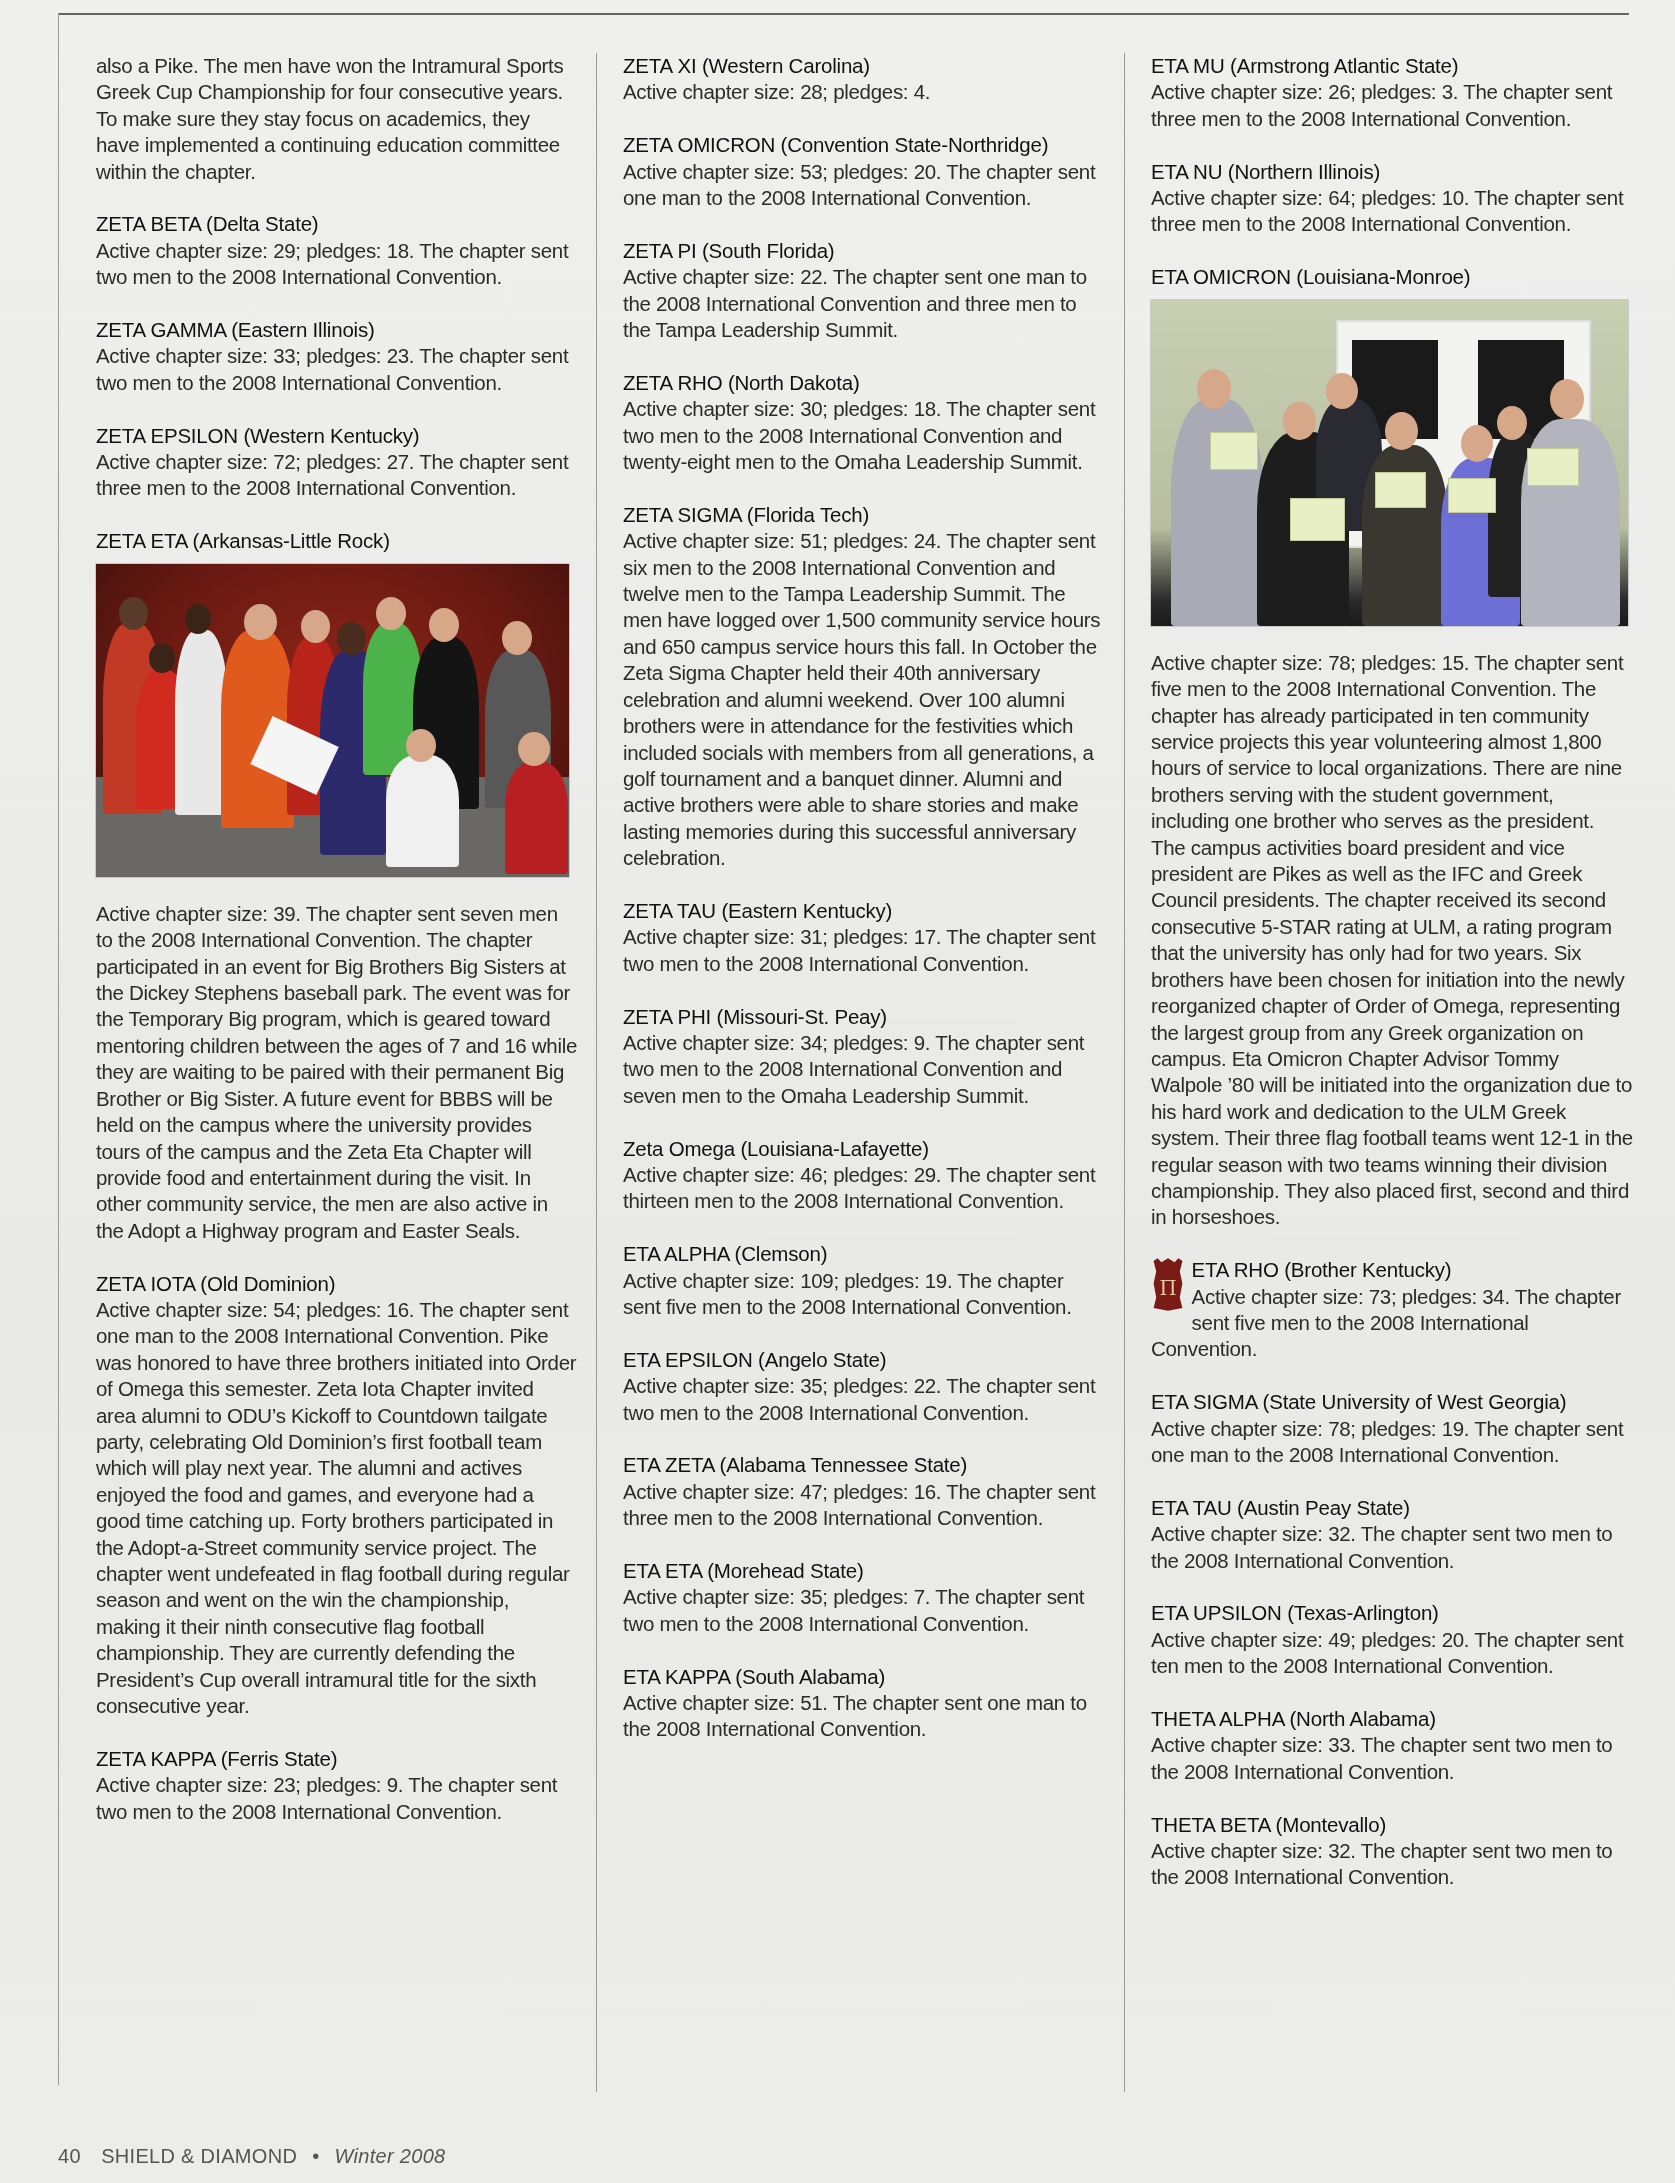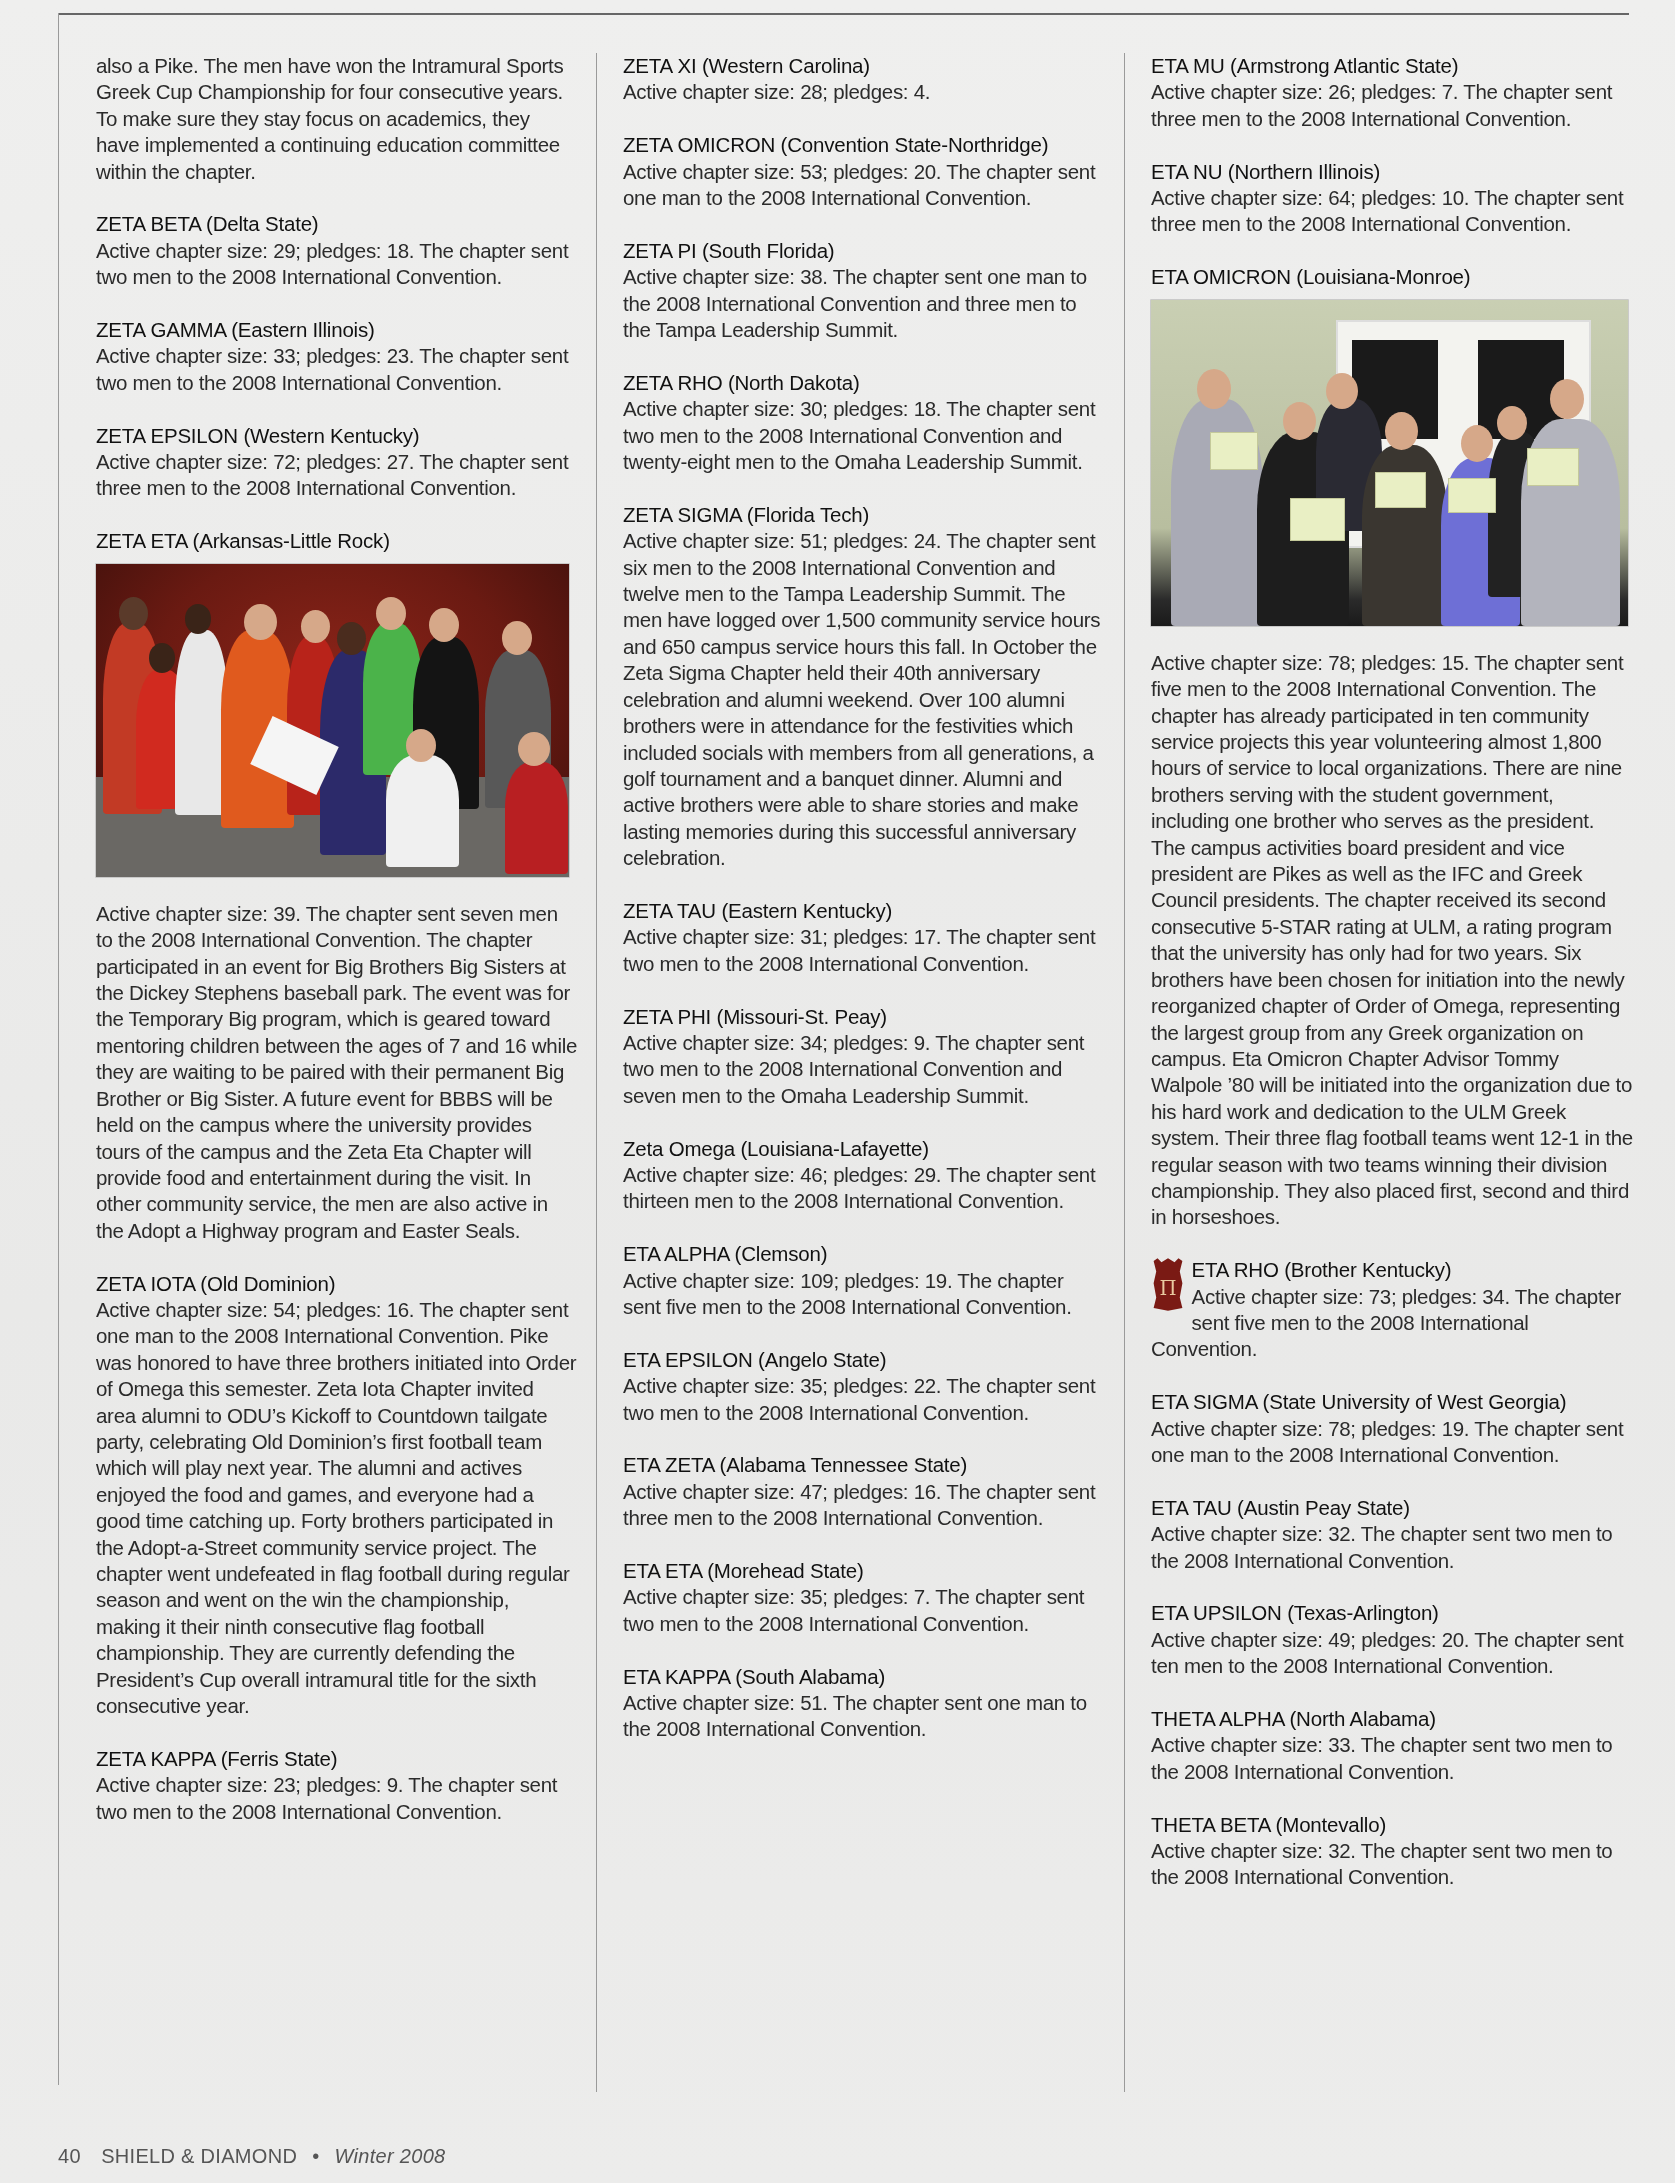--- a/index.html
+++ b/index.html
@@ -115,21 +115,21 @@
   <div class="entry">
     <h3>ZETA XI (Western Carolina)</h3>
     <p>Active chapter size: 28; pledges: 4.</p>
   </div>
   <div class="entry">
     <h3>ZETA OMICRON (Convention State-Northridge)</h3>
     <p>Active chapter size: 53; pledges: 20. The chapter sent one man to the 2008 International Convention.</p>
   </div>
   <div class="entry">
     <h3>ZETA PI (South Florida)</h3>
-    <p>Active chapter size: 38. The chapter sent one man to the 2008 International Convention and three men to the Tampa Leadership Summit.</p>
+    <p>Active chapter size: 22. The chapter sent one man to the 2008 International Convention and three men to the Tampa Leadership Summit.</p>
   </div>
   <div class="entry">
     <h3>ZETA RHO (North Dakota)</h3>
     <p>Active chapter size: 30; pledges: 18. The chapter sent two men to the 2008 International Convention and twenty-eight men to the Omaha Leadership Summit.</p>
   </div>
   <div class="entry">
     <h3>ZETA SIGMA (Florida Tech)</h3>
     <p>Active chapter size: 51; pledges: 24. The chapter sent six men to the 2008 International Convention and twelve men to the Tampa Leadership Summit. The men have logged over 1,500 community service hours and 650 campus service hours this fall. In October the Zeta Sigma Chapter held their 40th anniversary celebration and alumni weekend. Over 100 alumni brothers were in attendance for the festivities which included socials with members from all generations, a golf tournament and a banquet dinner. Alumni and active brothers were able to share stories and make lasting memories during this successful anniversary celebration.</p>
   </div>
   <div class="entry">
@@ -162,21 +162,21 @@
   </div>
   <div class="entry">
     <h3>ETA KAPPA (South Alabama)</h3>
     <p>Active chapter size: 51. The chapter sent one man to the 2008 International Convention.</p>
   </div>
 </div>
 
 <div class="column" style="left:1151px; width:482px;">
   <div class="entry">
     <h3>ETA MU (Armstrong Atlantic State)</h3>
-    <p>Active chapter size: 26; pledges: 7. The chapter sent three men to the 2008 International Convention.</p>
+    <p>Active chapter size: 26; pledges: 3. The chapter sent three men to the 2008 International Convention.</p>
   </div>
   <div class="entry">
     <h3>ETA NU (Northern Illinois)</h3>
     <p>Active chapter size: 64; pledges: 10. The chapter sent three men to the 2008 International Convention.</p>
   </div>
   <div class="entry">
     <h3>ETA OMICRON (Louisiana-Monroe)</h3>
     <div class="photo photo-green" style="width:477px; height:326px;" title="Eta Omicron members in business attire holding Order of Omega certificates">
       <div class="door" style="left:185px; top:20px; width:251px; height:224px;"></div>
       <div class="pane" style="left:201px; top:40px; width:86px; height:99px;"></div>

